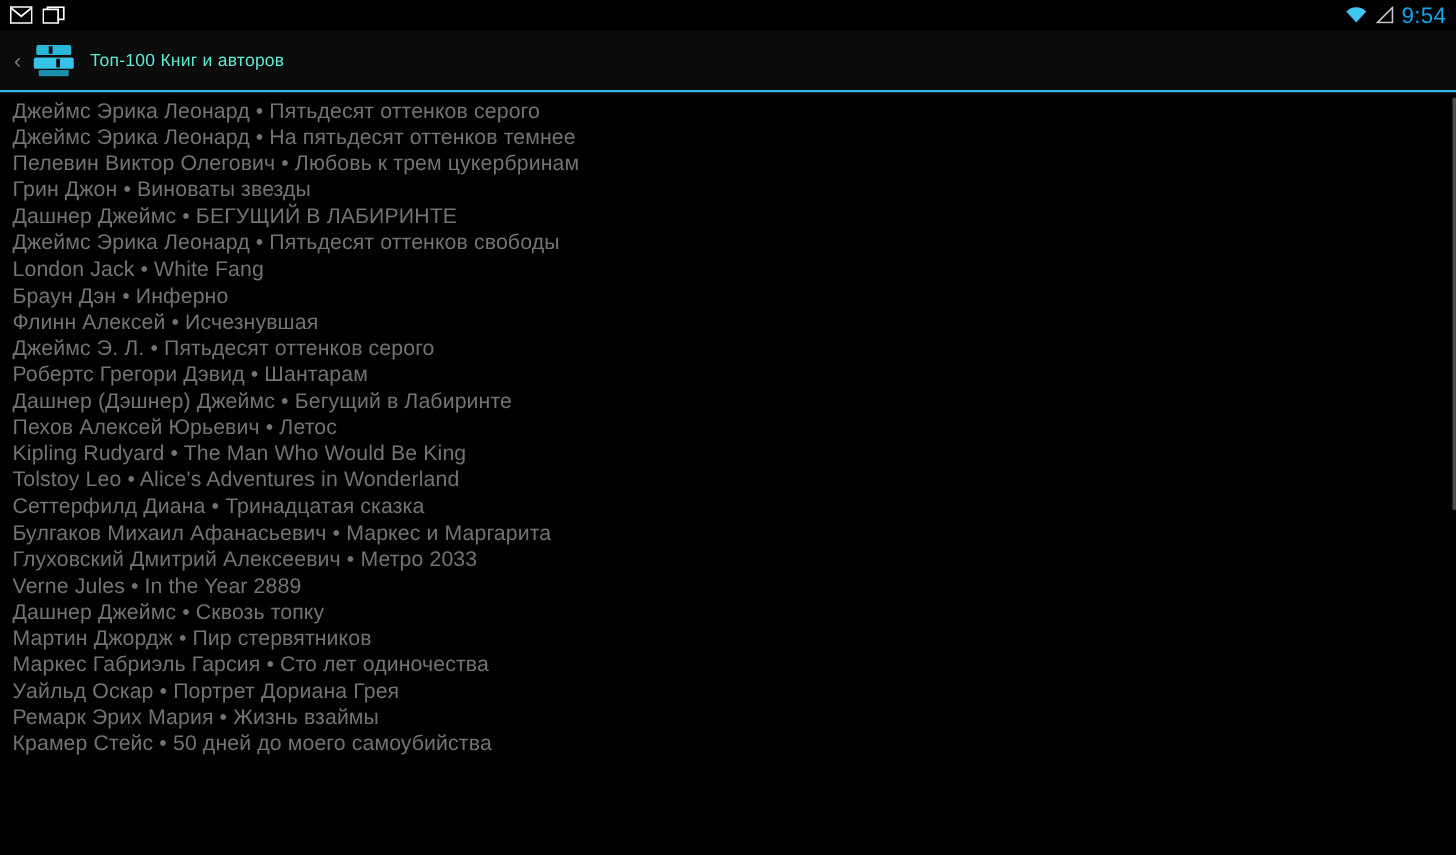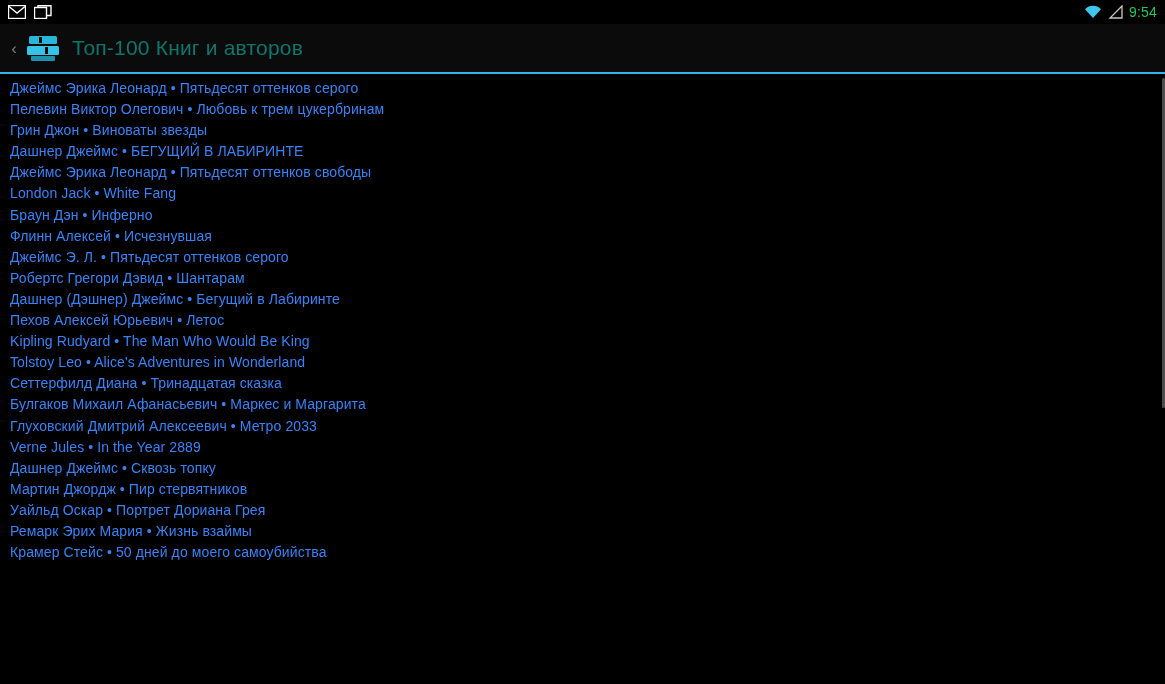--- a/index.html
+++ b/index.html
@@ -43,22 +43,22 @@
     display: flex;
     align-items: center;
     gap: 6px;
   }
   .sb-icon {
     display: inline-flex;
     align-items: center;
     justify-content: center;
   }
   .clock {
-    color: #22c55e;
-    font-size: 14px;
+    color: #0ea5e9;
+    font-size: 18px;
     line-height: 14px;
     letter-spacing: 0.2px;
     text-align: right;
   }
 
   
   .action-bar {
     height: 50px;
     background: #0b0b0b;
     display: flex;
@@ -78,39 +78,39 @@
   }
   .app-logo {
     width: 38px;
     height: 38px;
     margin: 0 10px 0 2px;
     display: inline-flex;
     align-items: center;
     justify-content: center;
   }
   .app-title {
-    font-size: 21px;
-    color: #0f766e;
+    font-size: 14px;
+    color: #5eead4;
     letter-spacing: 0.2px;
   }
 
   
   .list {
     flex: 1 1 auto;
     background: #000000;
     overflow: hidden;
     padding-top: 4px;
     box-sizing: border-box;
   }
   .list-item {
     height: 21.1px;
     line-height: 21.1px;
     padding-left: 10px;
-    font-size: 14px;
-    color: #3b82f6;
+    font-size: 17px;
+    color: #737373;
     white-space: nowrap;
     overflow: hidden;
     letter-spacing: 0.1px;
   }
   .scrollbar {
     position: absolute;
     right: 0;
     top: 78px;
     width: 3px;
     height: 330px;
@@ -162,38 +162,40 @@
         <rect x="6" y="26" width="24" height="5" rx="1" fill="#1f8fae"></rect>
         <rect x="14" y="7" width="3" height="6" fill="#0b0b0b"></rect>
         <rect x="20" y="17" width="3" height="7" fill="#0b0b0b"></rect>
       </svg>
     </span>
     <span class="app-title">Топ-100 Книг и авторов</span>
   </div>
 
   <div class="list">
     <div class="list-item">Джеймс Эрика Леонард • Пятьдесят оттенков серого</div>
+    <div class="list-item">Джеймс Эрика Леонард • На пятьдесят оттенков темнее</div>
     <div class="list-item">Пелевин Виктор Олегович • Любовь к трем цукербринам</div>
     <div class="list-item">Грин Джон • Виноваты звезды</div>
     <div class="list-item">Дашнер Джеймс • БЕГУЩИЙ В ЛАБИРИНТЕ</div>
     <div class="list-item">Джеймс Эрика Леонард • Пятьдесят оттенков свободы</div>
     <div class="list-item">London Jack • White Fang</div>
     <div class="list-item">Браун Дэн • Инферно</div>
     <div class="list-item">Флинн Алексей • Исчезнувшая</div>
     <div class="list-item">Джеймс Э. Л. • Пятьдесят оттенков серого</div>
     <div class="list-item">Робертс Грегори Дэвид • Шантарам</div>
     <div class="list-item">Дашнер (Дэшнер) Джеймс • Бегущий в Лабиринте</div>
     <div class="list-item">Пехов Алексей Юрьевич • Летос</div>
     <div class="list-item">Kipling Rudyard • The Man Who Would Be King</div>
     <div class="list-item">Tolstoy Leo • Alice's Adventures in Wonderland</div>
     <div class="list-item">Сеттерфилд Диана • Тринадцатая сказка</div>
     <div class="list-item">Булгаков Михаил Афанасьевич • Маркес и Маргарита</div>
     <div class="list-item">Глуховский Дмитрий Алексеевич • Метро 2033</div>
     <div class="list-item">Verne Jules • In the Year 2889</div>
     <div class="list-item">Дашнер Джеймс • Сквозь топку</div>
     <div class="list-item">Мартин Джордж • Пир стервятников</div>
+    <div class="list-item">Маркес Габриэль Гарсия • Сто лет одиночества</div>
     <div class="list-item">Уайльд Оскар • Портрет Дориана Грея</div>
     <div class="list-item">Ремарк Эрих Мария • Жизнь взаймы</div>
     <div class="list-item">Крамер Стейс • 50 дней до моего самоубийства</div>
   </div>
 
   <div class="scrollbar"></div>
 </div>
 
 </body></html>

